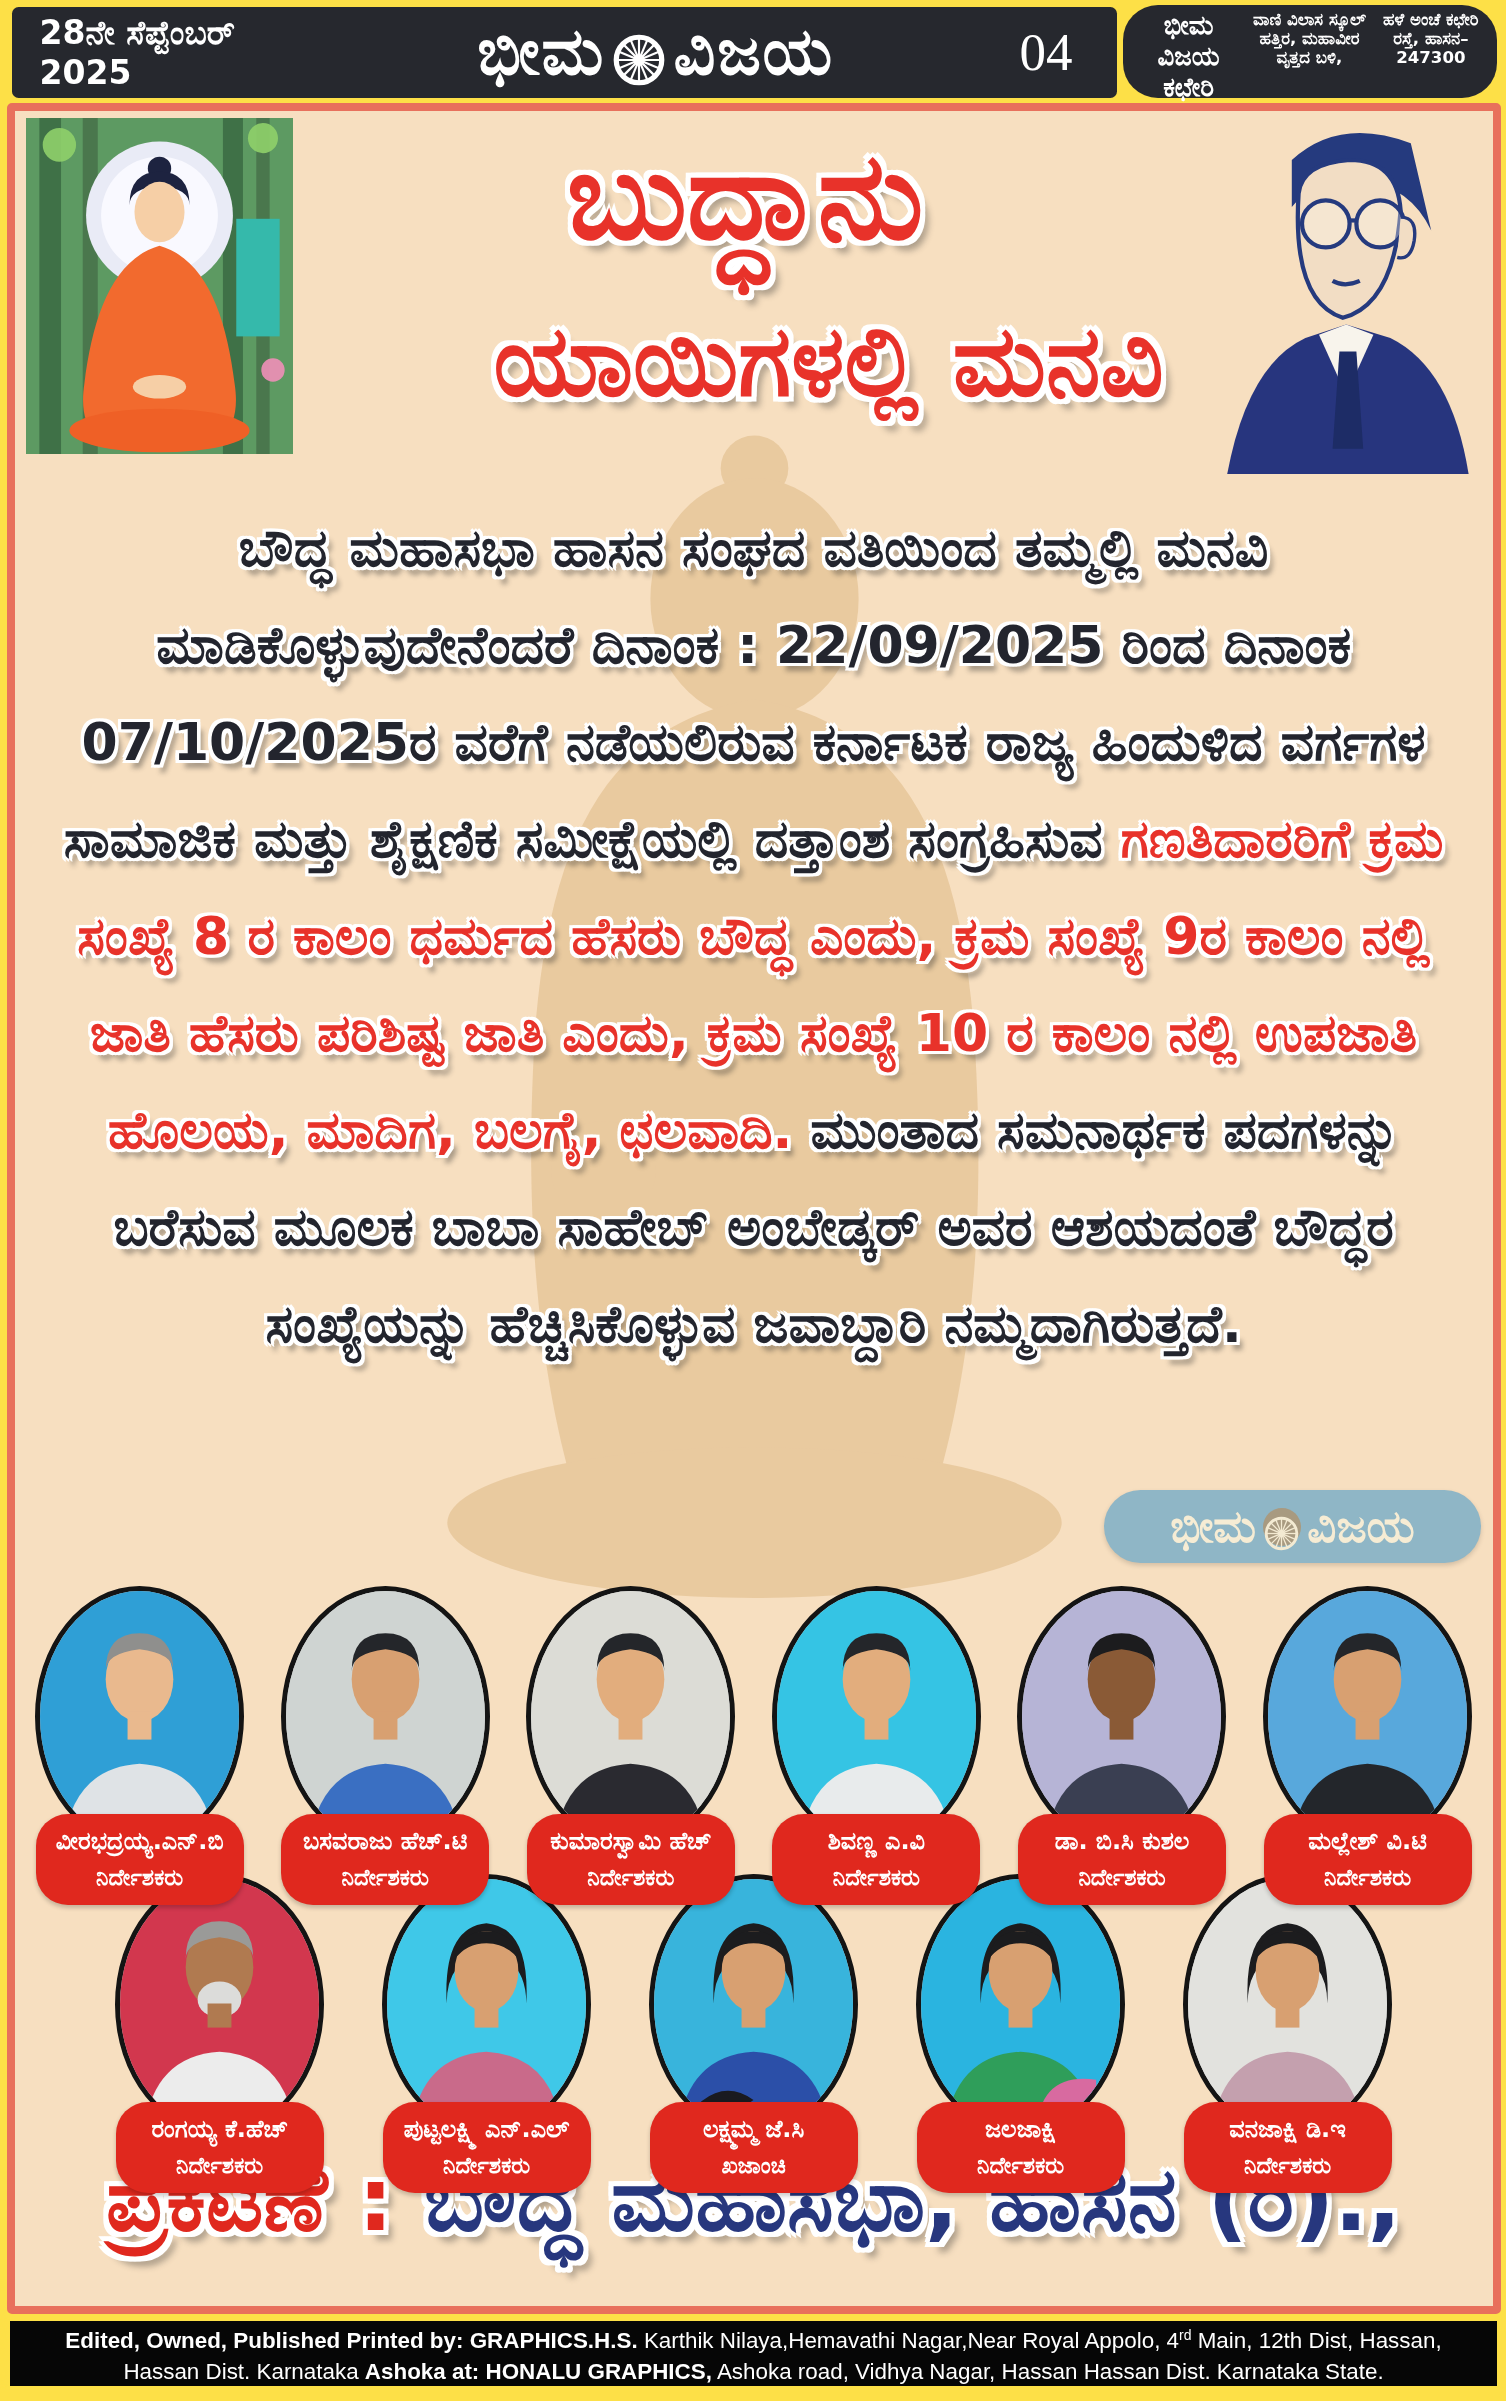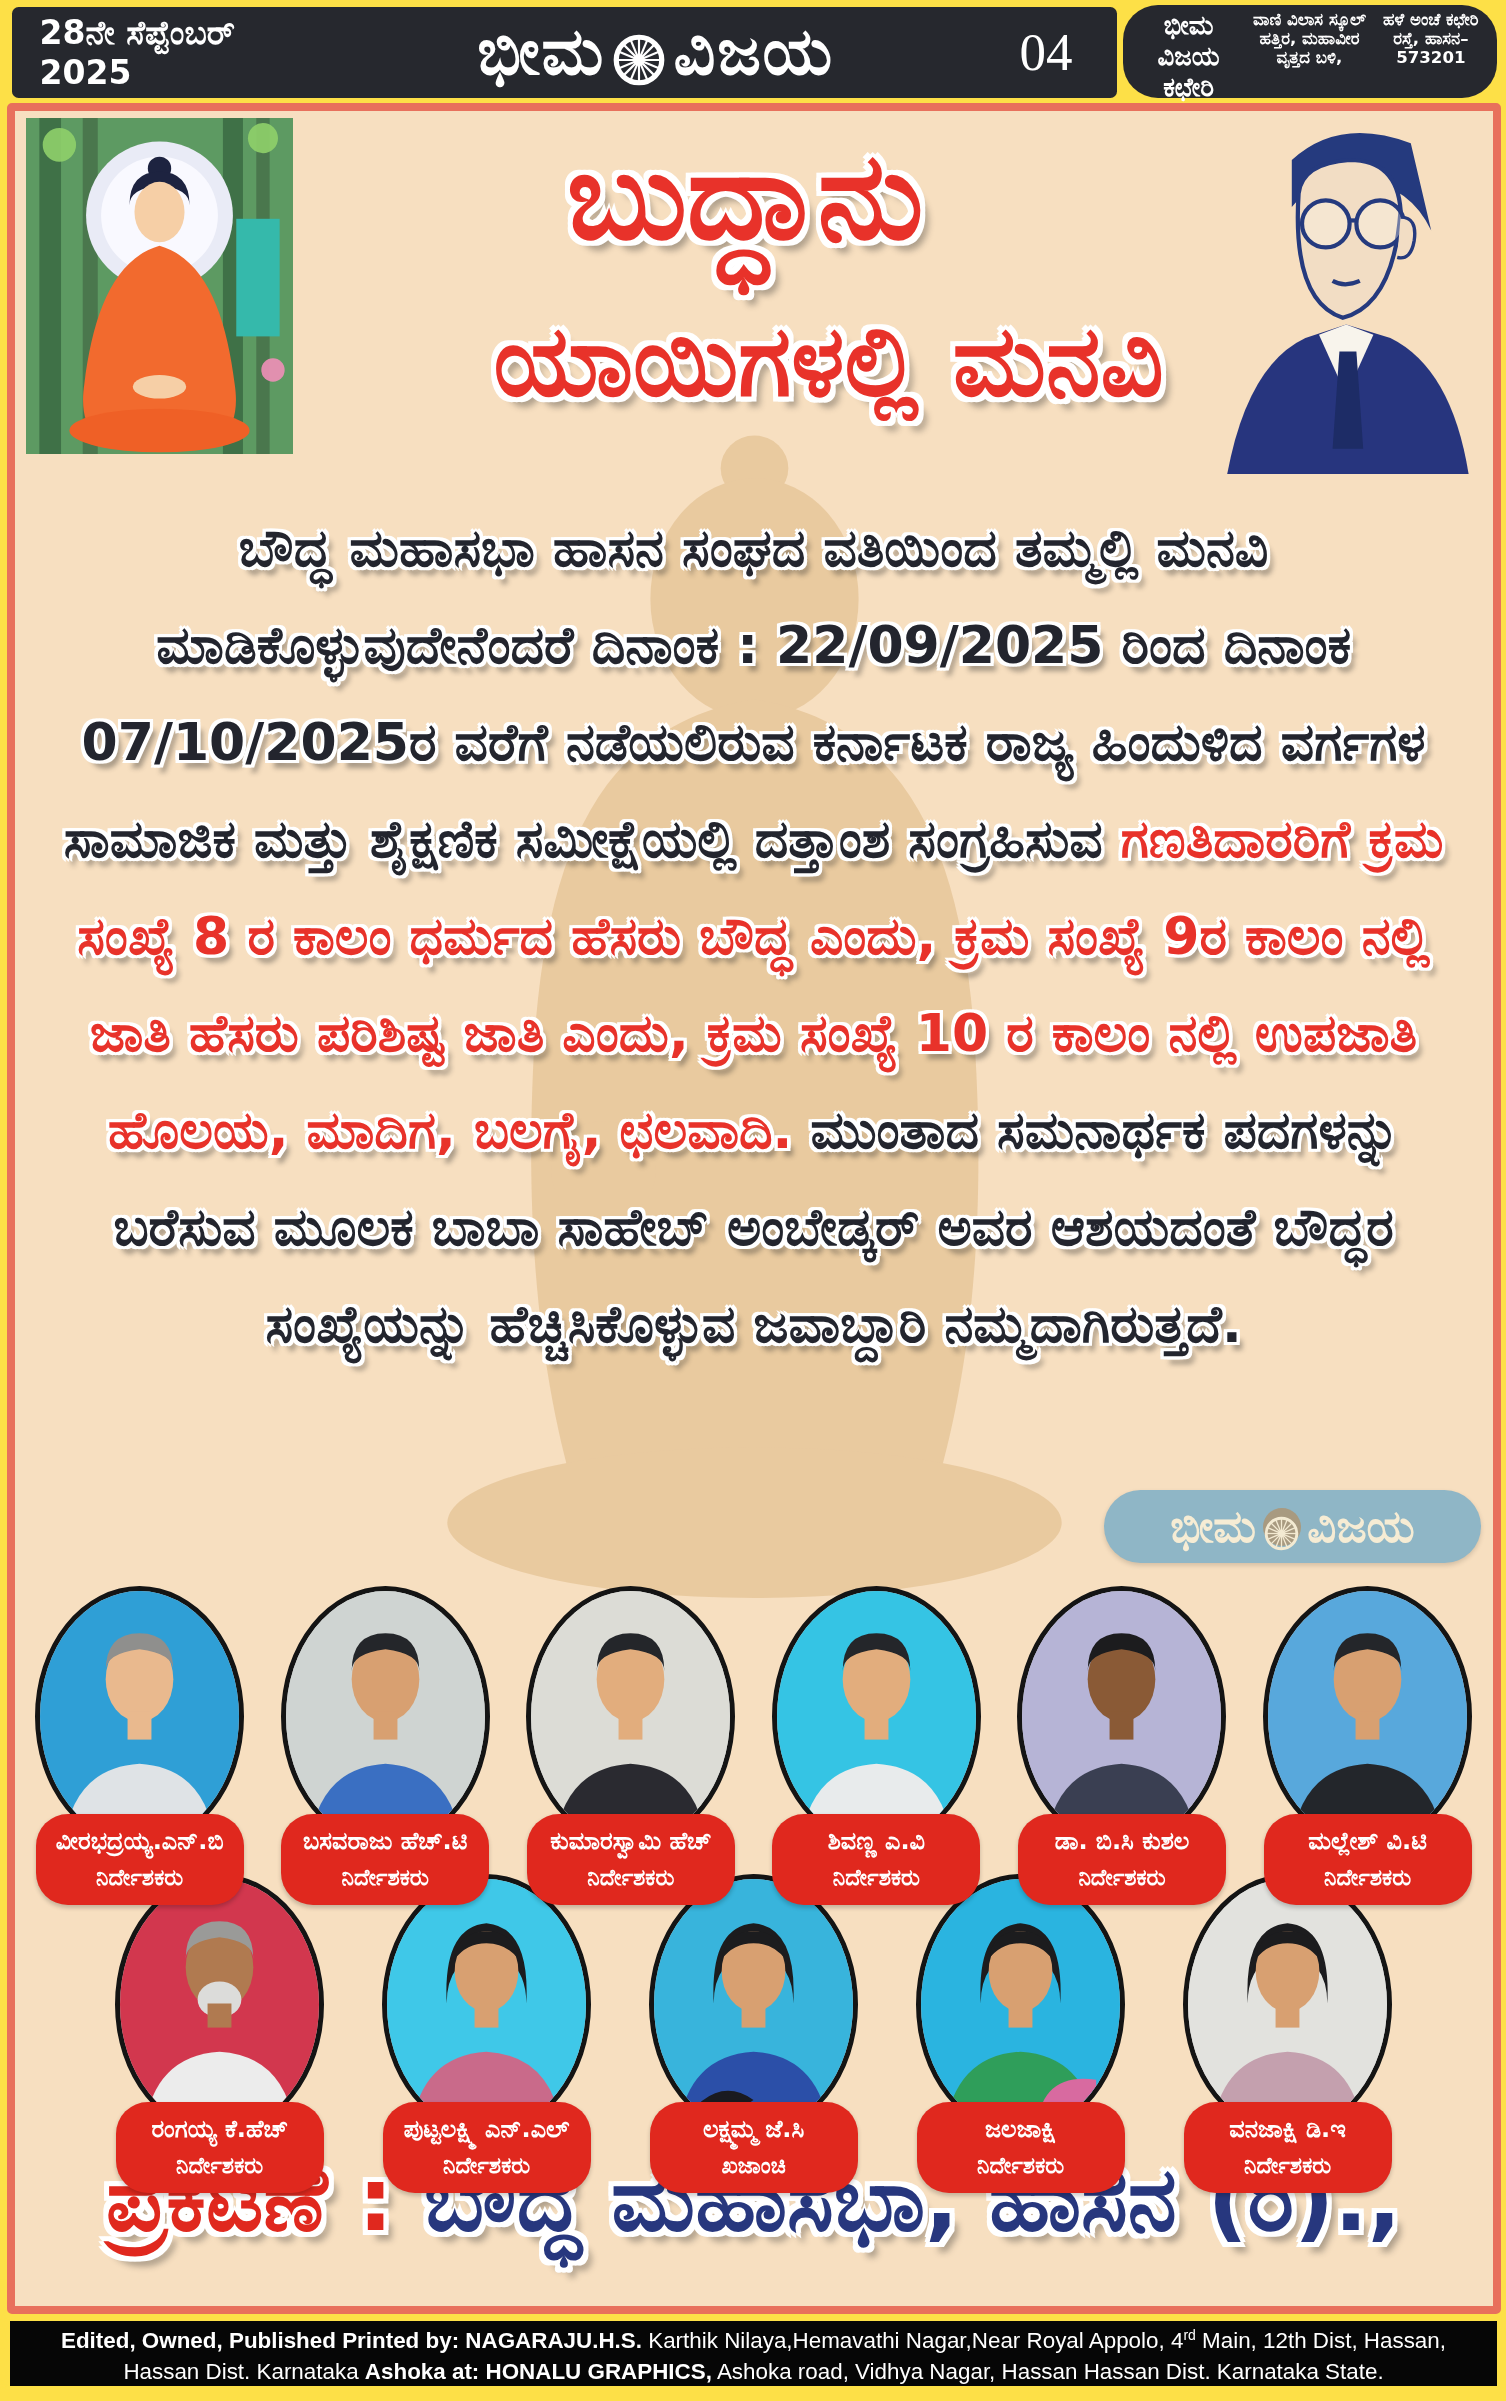--- a/index.html
+++ b/index.html
@@ -137,21 +137,21 @@
         </svg>
       </span>
       <span>ವಿಜಯ</span>
     </div>
     <div class="page-num">04</div>
   </div>
 
   <div class="abs office-box">
     <div class="office-title">ಭೀಮ ವಿಜಯ ಕಛೇರಿ ವಿಳಾಸ</div>
     <div class="office-line">ವಾಣಿ ವಿಲಾಸ ಸ್ಕೂಲ್ ಹತ್ತಿರ, ಮಹಾವೀರ ವೃತ್ತದ ಬಳಿ,</div>
-    <div class="office-line">ಹಳೆ ಅಂಚೆ ಕಛೇರಿ ರಸ್ತೆ, ಹಾಸನ–573201</div>
+    <div class="office-line">ಹಳೆ ಅಂಚೆ ಕಛೇರಿ ರಸ್ತೆ, ಹಾಸನ–247300</div>
   </div>
 
   <div class="abs frame">
     <div class="frame-inner">
 
       <div class="abs buddha-img">
         <svg viewBox="0 0 160 200" width="100%" height="100%" preserveAspectRatio="none">
           <rect width="160" height="200" fill="#5d9a62"></rect>
           <rect x="8" y="0" width="13" height="200" fill="#3f7147"></rect>
           <rect x="34" y="0" width="9" height="200" fill="#466e49" opacity=".8"></rect>
@@ -422,21 +422,21 @@
         <span class="pfx">ಪ್ರಕಟಣೆ :</span>
         <span>ಬೌದ್ಧ ಮಹಾಸಭಾ, ಹಾಸನ (ರಿ).,</span>
       </div>
 
     </div>
   </div>
 
   <div class="abs footer">
     <div>
       <b>Edited, Owned,  Published Printed by:</b>
-      <b>NAGARAJU.H.S.</b>
+      <b>GRAPHICS.H.S.</b>
       <span>Karthik Nilaya,Hemavathi Nagar,Near Royal Appolo, 4</span><sup>rd</sup>
       <span>Main, 12th Dist, Hassan,</span>
     </div>
     <div>
       <span>Hassan Dist.  Karnataka</span>
       <b>Ashoka at: HONALU GRAPHICS,</b>
       <span>Ashoka road, Vidhya Nagar, Hassan Hassan Dist. Karnataka State.</span>
     </div>
   </div>
 

